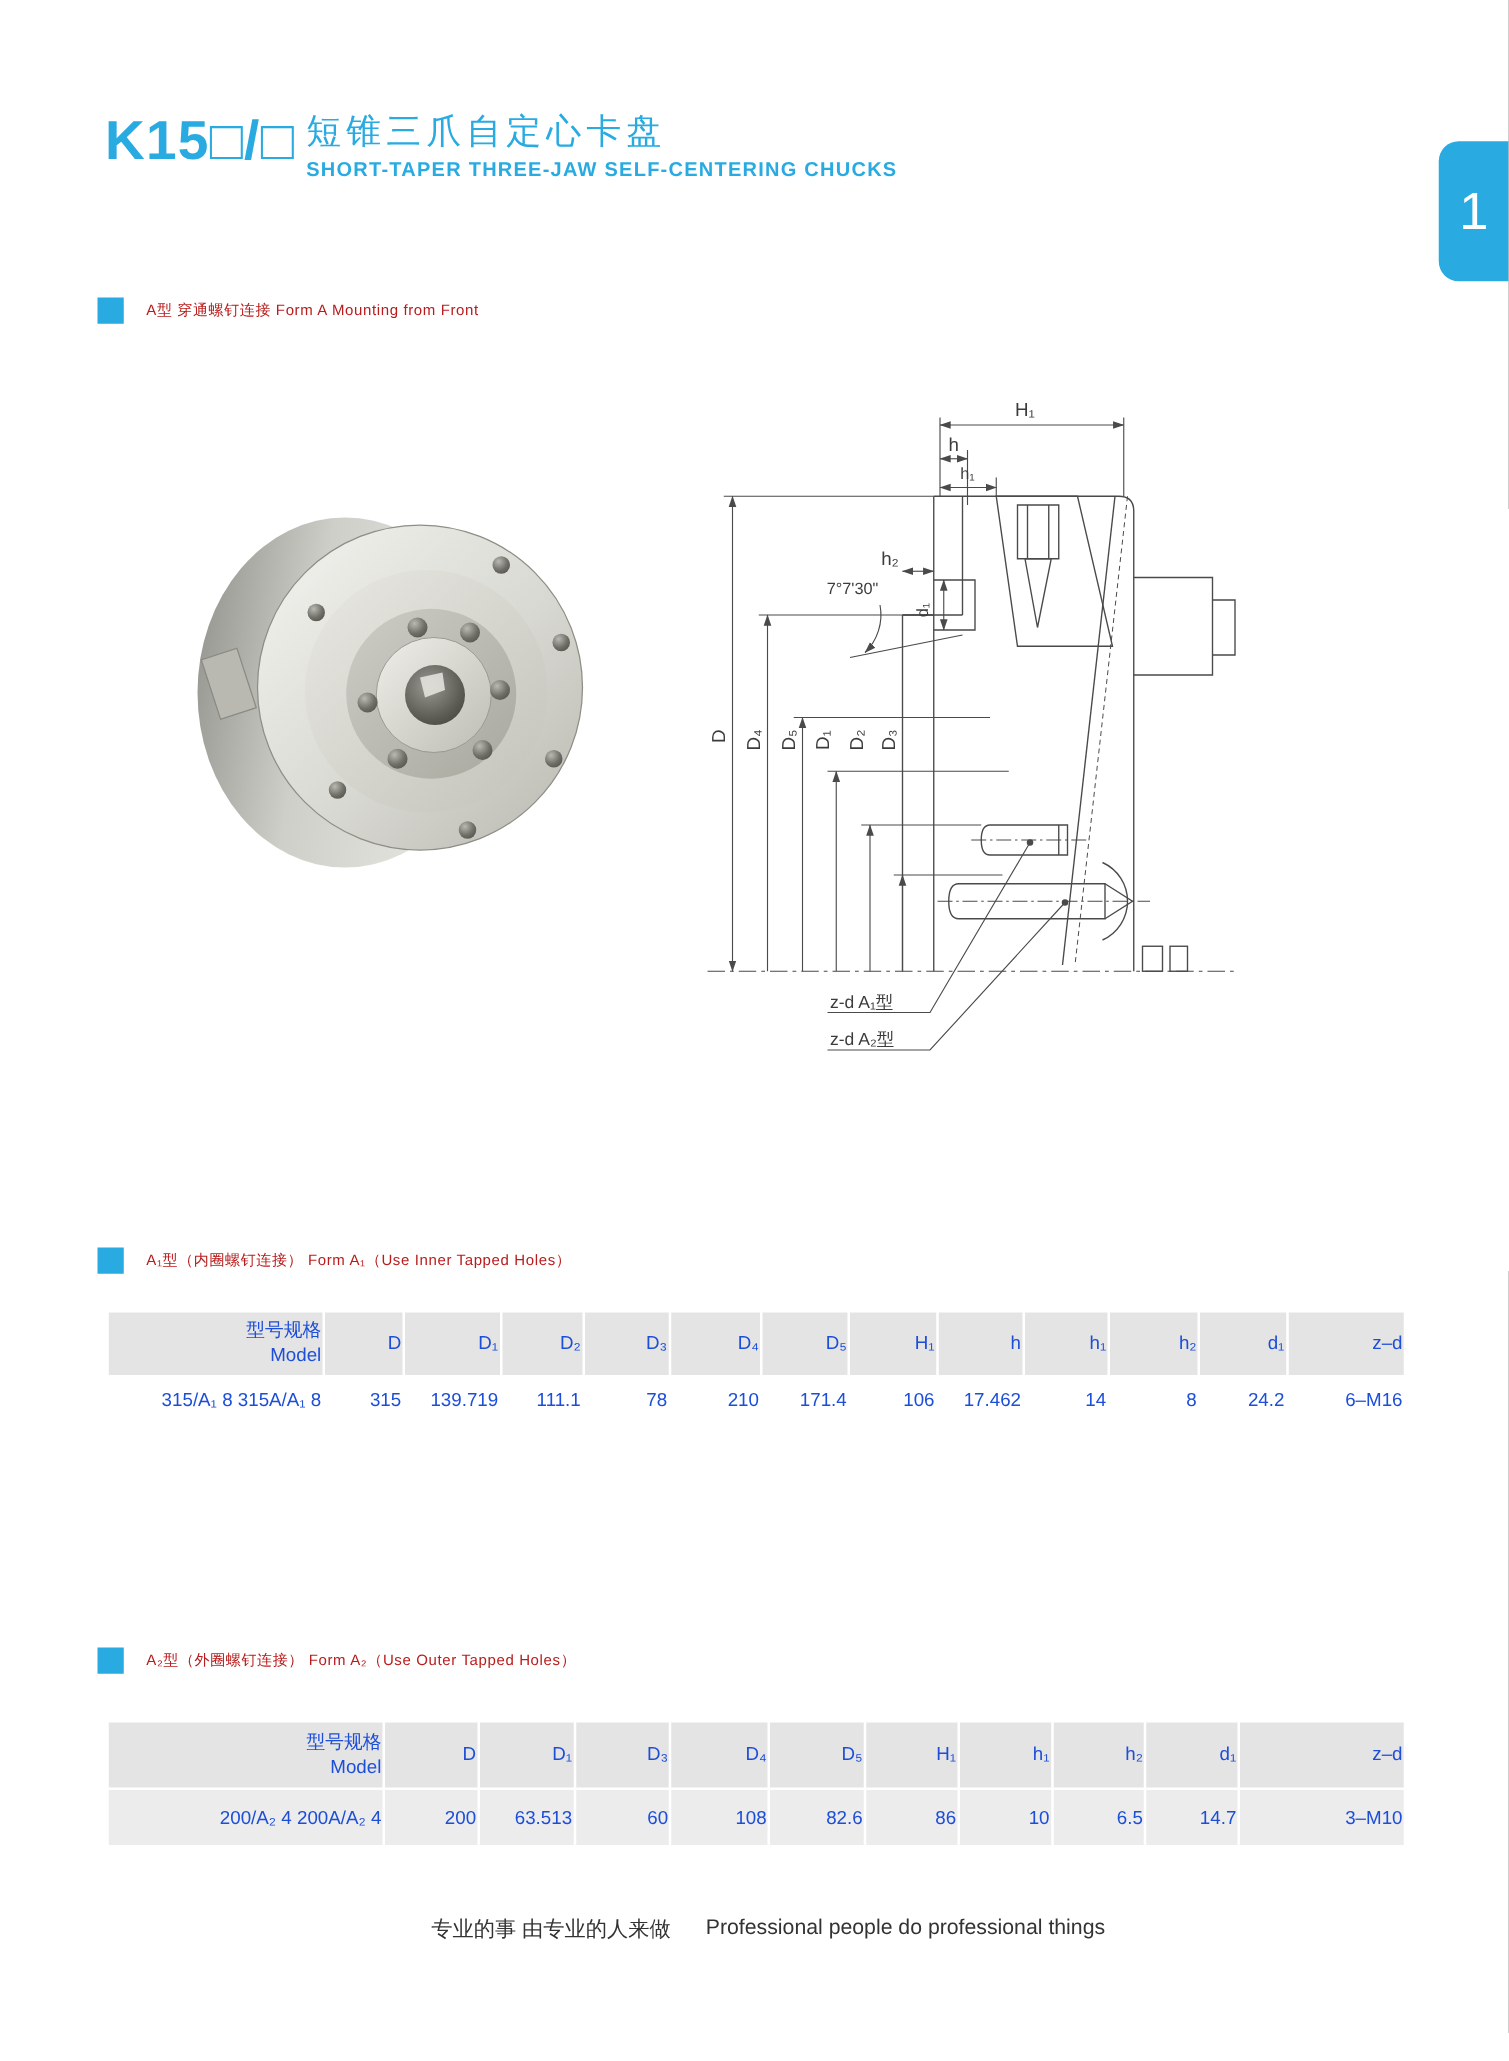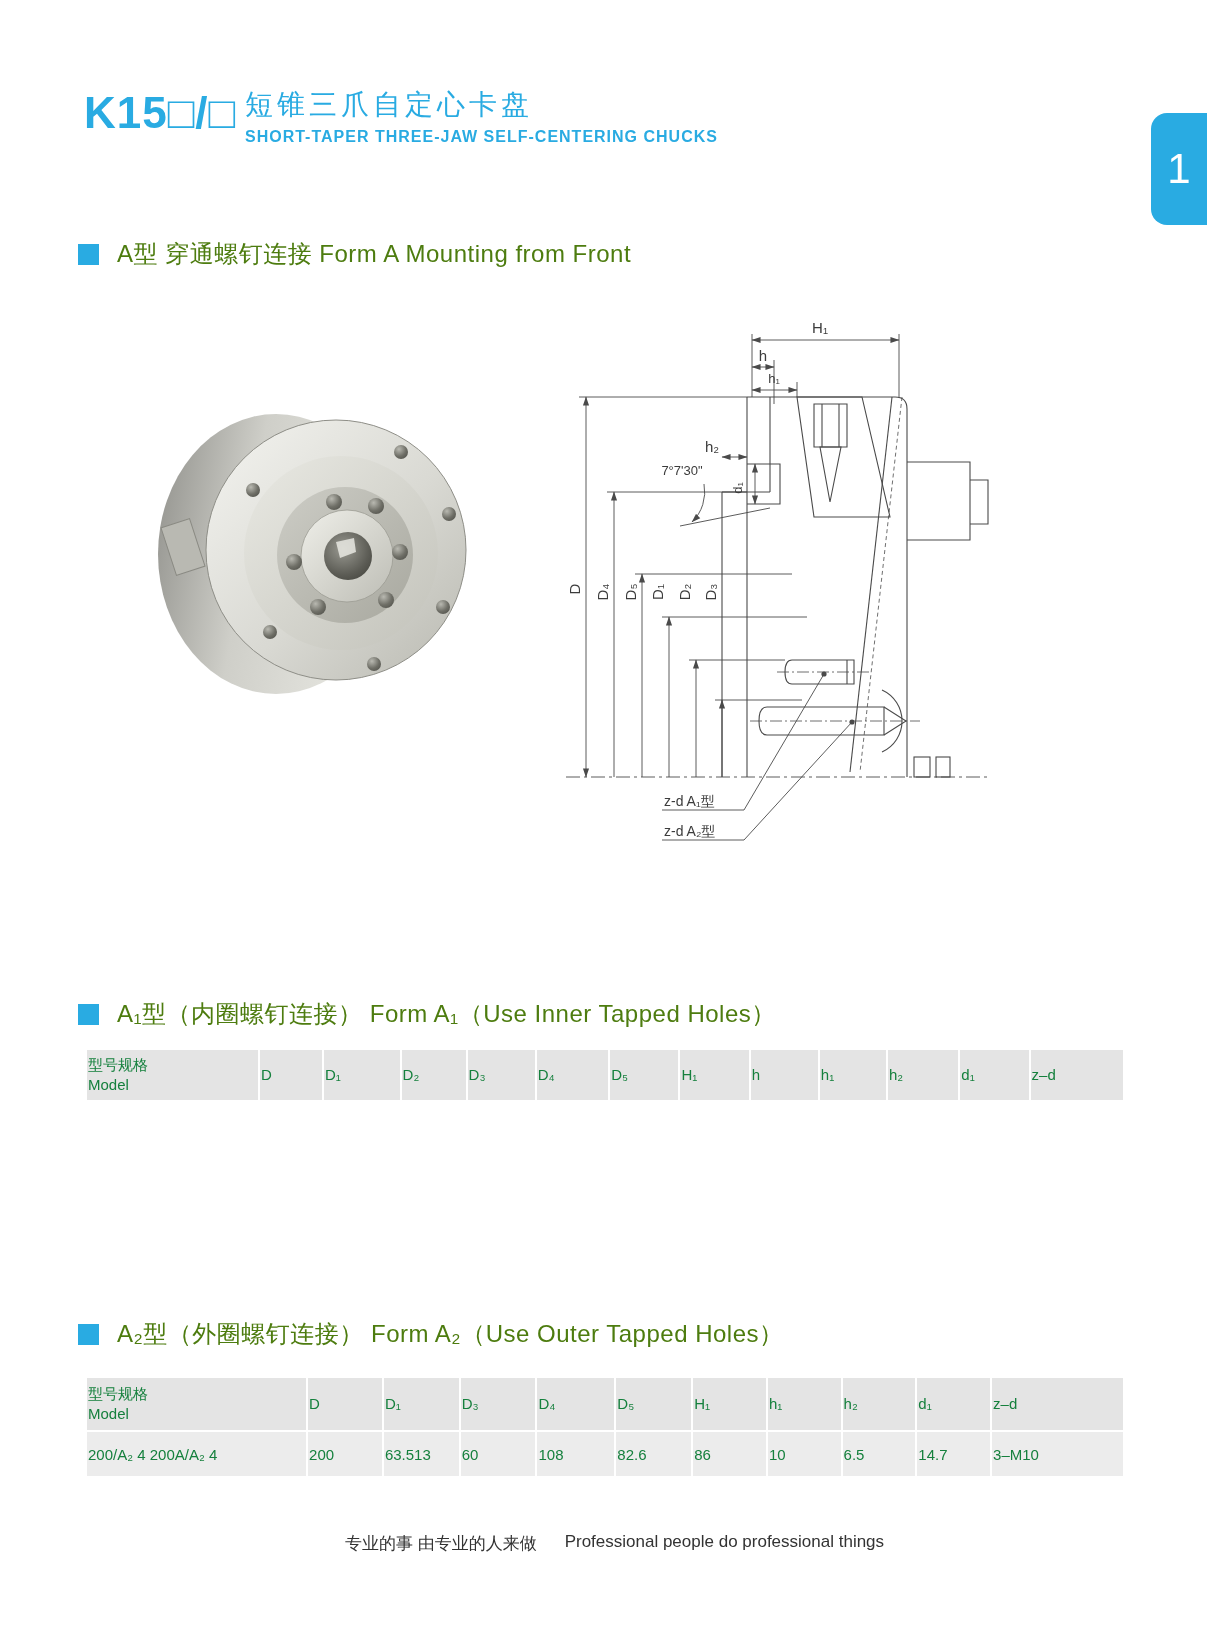--- a/index.html
+++ b/index.html
@@ -12,31 +12,31 @@
   .title-zh{position:absolute;left:245px;top:86px;font-size:28px;font-weight:normal;color:#29ABE2;letter-spacing:4px;}
   .title-en{position:absolute;left:245px;top:128px;font-size:16px;color:#29ABE2;letter-spacing:1px;font-weight:bold;}
   .chapter-tab{
     position:absolute;right:0;top:113px;width:56px;height:112px;background:#29ABE2;
     border-radius:16px 0 0 16px;display:flex;align-items:center;justify-content:center;
     color:#fff;font-size:42px;font-weight:normal;
   }
   
   .sec-head{position:absolute;display:flex;align-items:center;gap:18px;}
   .sec-head .bullet{width:21px;height:21px;background:#29ABE2;flex:0 0 auto;}
-  .sec-head .txt{font-size:24px;color:#4d7c0f;letter-spacing:0.5px;}
+  .sec-head .txt{font-size:12px;color:#b91c1c;letter-spacing:0.5px;}
   #secA{left:78px;top:238px;}
   #secA1{left:78px;top:998px;}
   #secA2{left:78px;top:1318px;}
   
   .photo-wrap{position:absolute;left:148px;top:402px;width:330px;height:302px;}
   .drawing-wrap{position:absolute;left:552px;top:312px;width:448px;height:540px;}
   svg text{font-family:"Liberation Sans","DejaVu Sans",sans-serif;fill:#3c3c3c;}
   
   table.spec{position:absolute;left:85px;width:1040px;border-collapse:collapse;table-layout:fixed;
-    font-size:15px;color:#15803d;text-align:left;}
+    font-size:15px;color:#1d4ed8;text-align:right;}
   #tableA1{top:1048px;}
   #tableA2{top:1376px;}
   table.spec th{background:#E4E4E4;font-weight:normal;white-space:pre-line;height:48px;
     border:2px solid #fff;line-height:1.35;}
   table.spec td{border:2px solid #fff;height:35px;}
   #tableA1 tbody tr:nth-child(even){background:#ECECEC;}
   #tableA1 tbody tr:nth-child(odd){background:#fff;}
   #tableA2 tbody tr{background:#ECECEC;}
   #tableA2 th{height:50px;}
   #tableA2 td{height:42px;}
@@ -249,20 +249,35 @@
           <th>D₅</th>
           <th>H₁</th>
           <th>h</th>
           <th>h₁</th>
           <th>h₂</th>
           <th>d₁</th>
           <th>z–d</th>
         </tr>
       </thead>
     <tbody>
+        <tr>
+          <td>315/A₁ 8  315A/A₁ 8</td>
+          <td>315</td>
+          <td>139.719</td>
+          <td>111.1</td>
+          <td>78</td>
+          <td>210</td>
+          <td>171.4</td>
+          <td>106</td>
+          <td>17.462</td>
+          <td>14</td>
+          <td>8</td>
+          <td>24.2</td>
+          <td>6–M16</td>
+        </tr>
       </tbody>
   </table>
 
   <div class="sec-head" id="secA2">
     <span class="bullet"></span>
     <span class="txt">A₂型（外圈螺钉连接） Form A₂（Use Outer Tapped Holes）</span>
   </div>
 
   <table class="spec" id="tableA2">
     <colgroup>

